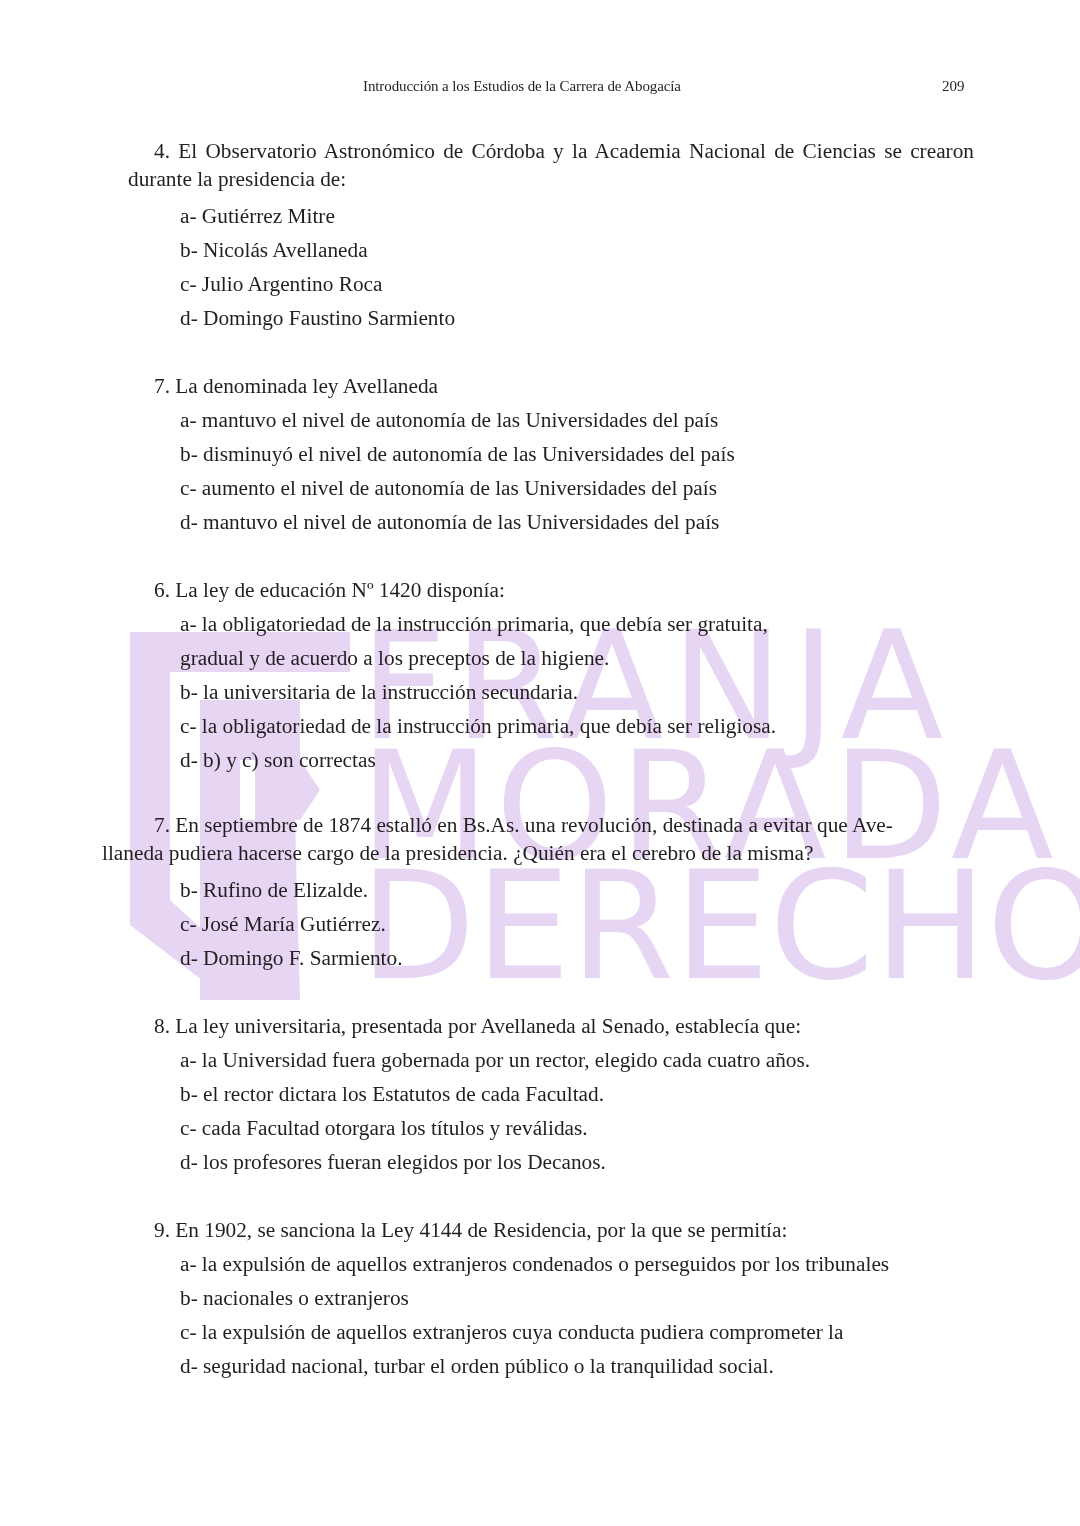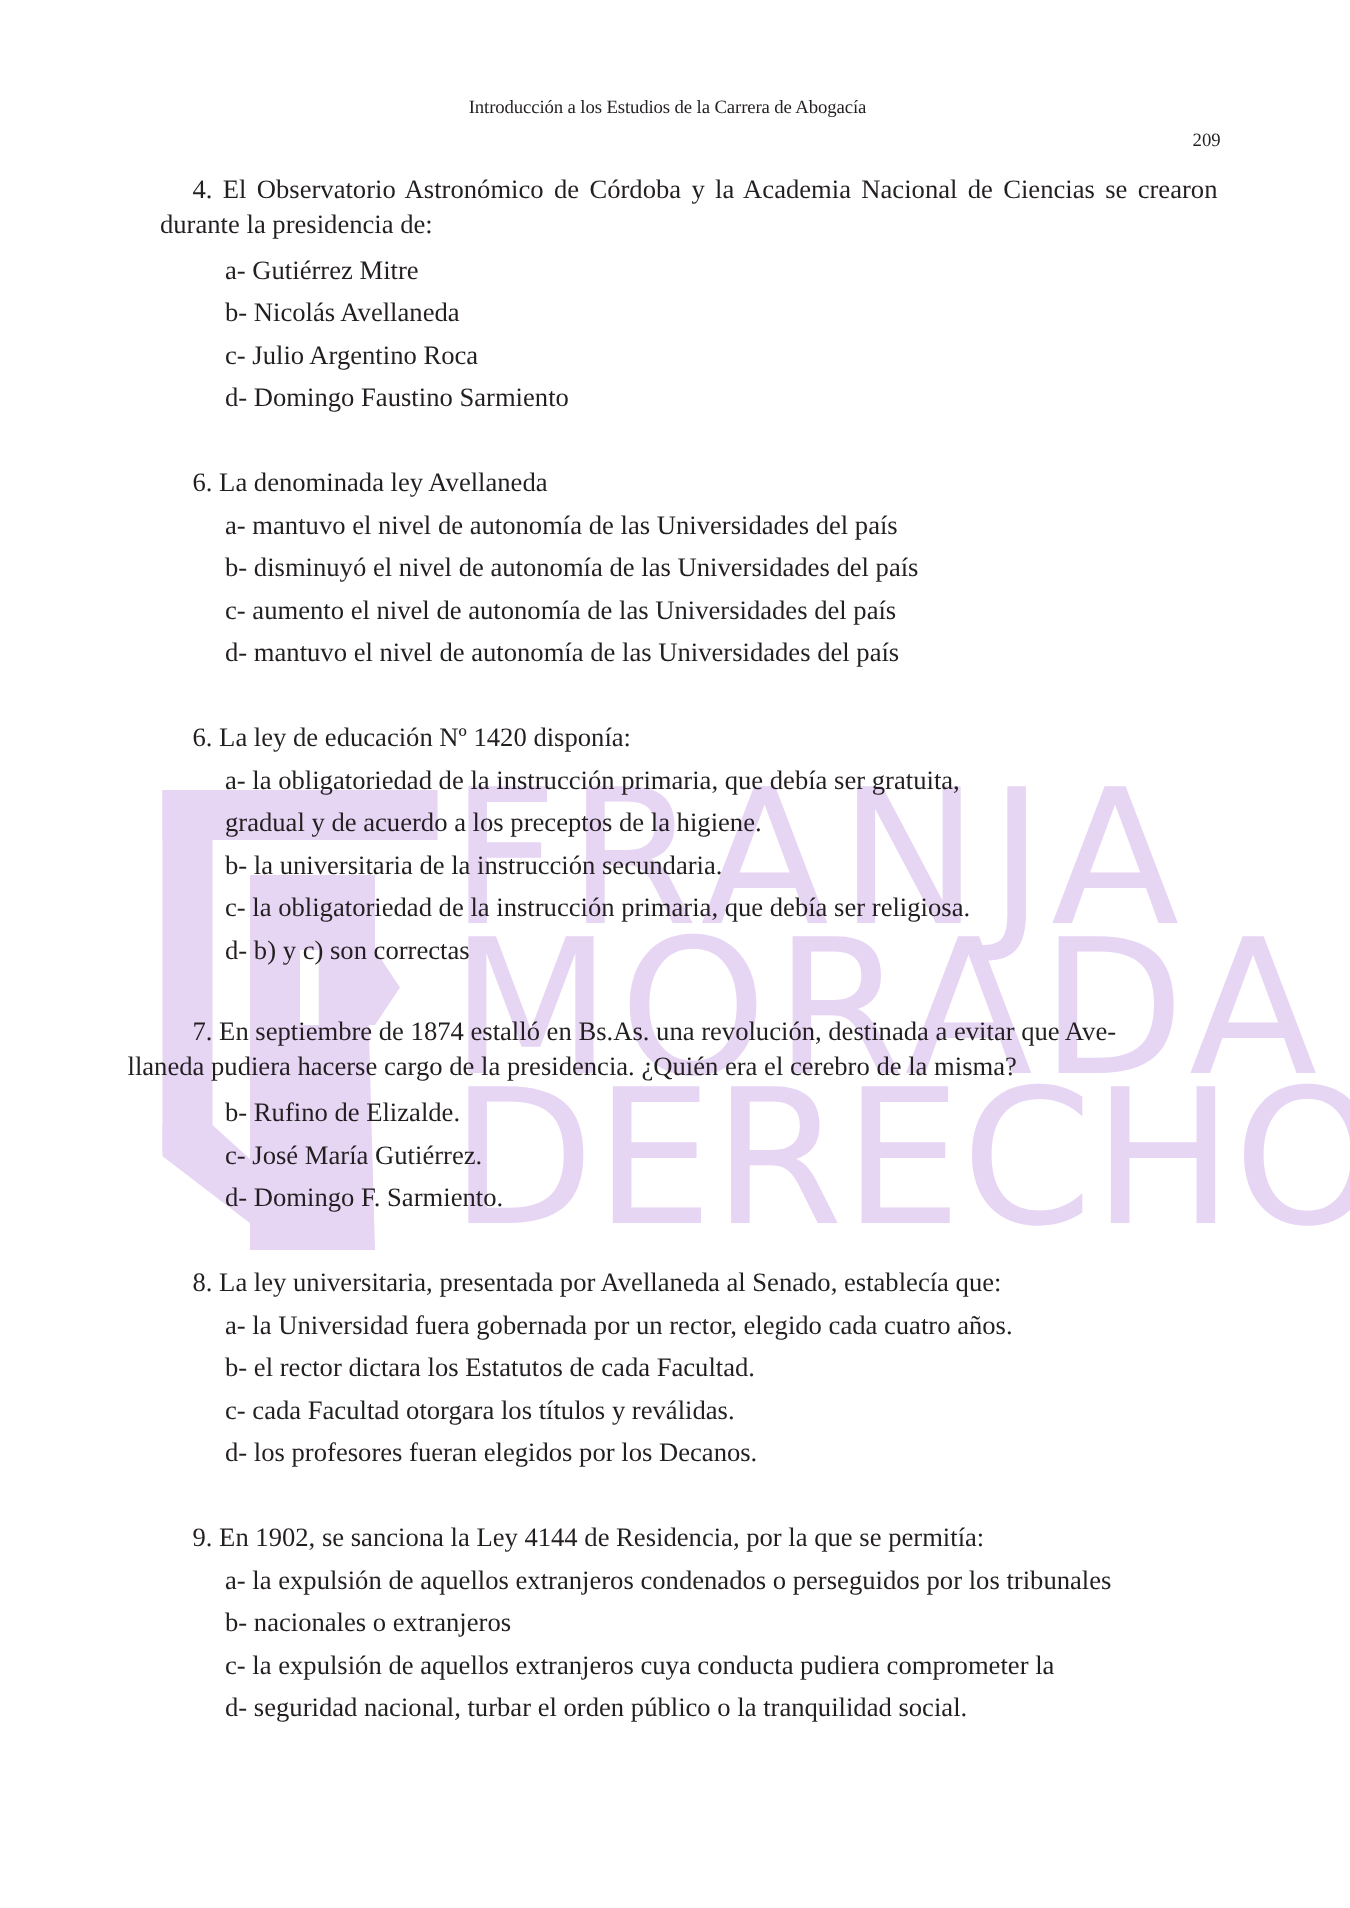--- a/index.html
+++ b/index.html
@@ -20,39 +20,38 @@
       left: 0;
       top: 0;
       width: 1080px;
       height: 1526px;
       pointer-events: none;
       z-index: 0;
     }
     .page-header {
       position: absolute;
       top: 78px;
-      left: 12px;
+      left: 0;
       width: 920px;
       height: 20px;
       z-index: 2;
       font-family: Liberation Serif, serif;
     }
     .running-title {
       position: absolute;
       left: 363px;
       top: 0;
       font-size: 15px;
       letter-spacing: -0.1px;
     }
     .page-number {
       position: absolute;
       left: 942px;
       top: 0;
       font-size: 15px;
-      margin-top: 27px;
     }
     .content {
       position: absolute;
       top: 137px;
       left: 128px;
       width: 846px;
       z-index: 2;
       font-size: 21.3px;
       line-height: 34px;
     }
@@ -109,21 +108,21 @@
 
   <div class="question q4">
     <div class="stem">4. El Observatorio Astronómico de Córdoba y la Academia Nacional de Ciencias se crearon durante la presidencia de:</div>
     <div class="option">a- Gutiérrez Mitre</div>
     <div class="option">b- Nicolás Avellaneda</div>
     <div class="option">c- Julio Argentino Roca</div>
     <div class="option">d- Domingo Faustino Sarmiento</div>
   </div>
 
   <div class="question">
-    <div class="stem single">6. La denominada ley Avellaneda</div>
+    <div class="stem single">7. La denominada ley Avellaneda</div>
     <div class="option">a- mantuvo el nivel de autonomía de las Universidades del país</div>
     <div class="option">b- disminuyó el nivel de autonomía de las Universidades del país</div>
     <div class="option">c- aumento el nivel de autonomía de las Universidades del país</div>
     <div class="option">d- mantuvo el nivel de autonomía de las Universidades del país</div>
   </div>
 
   <div class="question">
     <div class="stem single">6. La ley de educación Nº 1420 disponía:</div>
     <div class="option">a- la obligatoriedad de la instrucción primaria, que debía ser gratuita,</div>
     <div class="option">gradual y de acuerdo a los preceptos de la higiene.</div>

